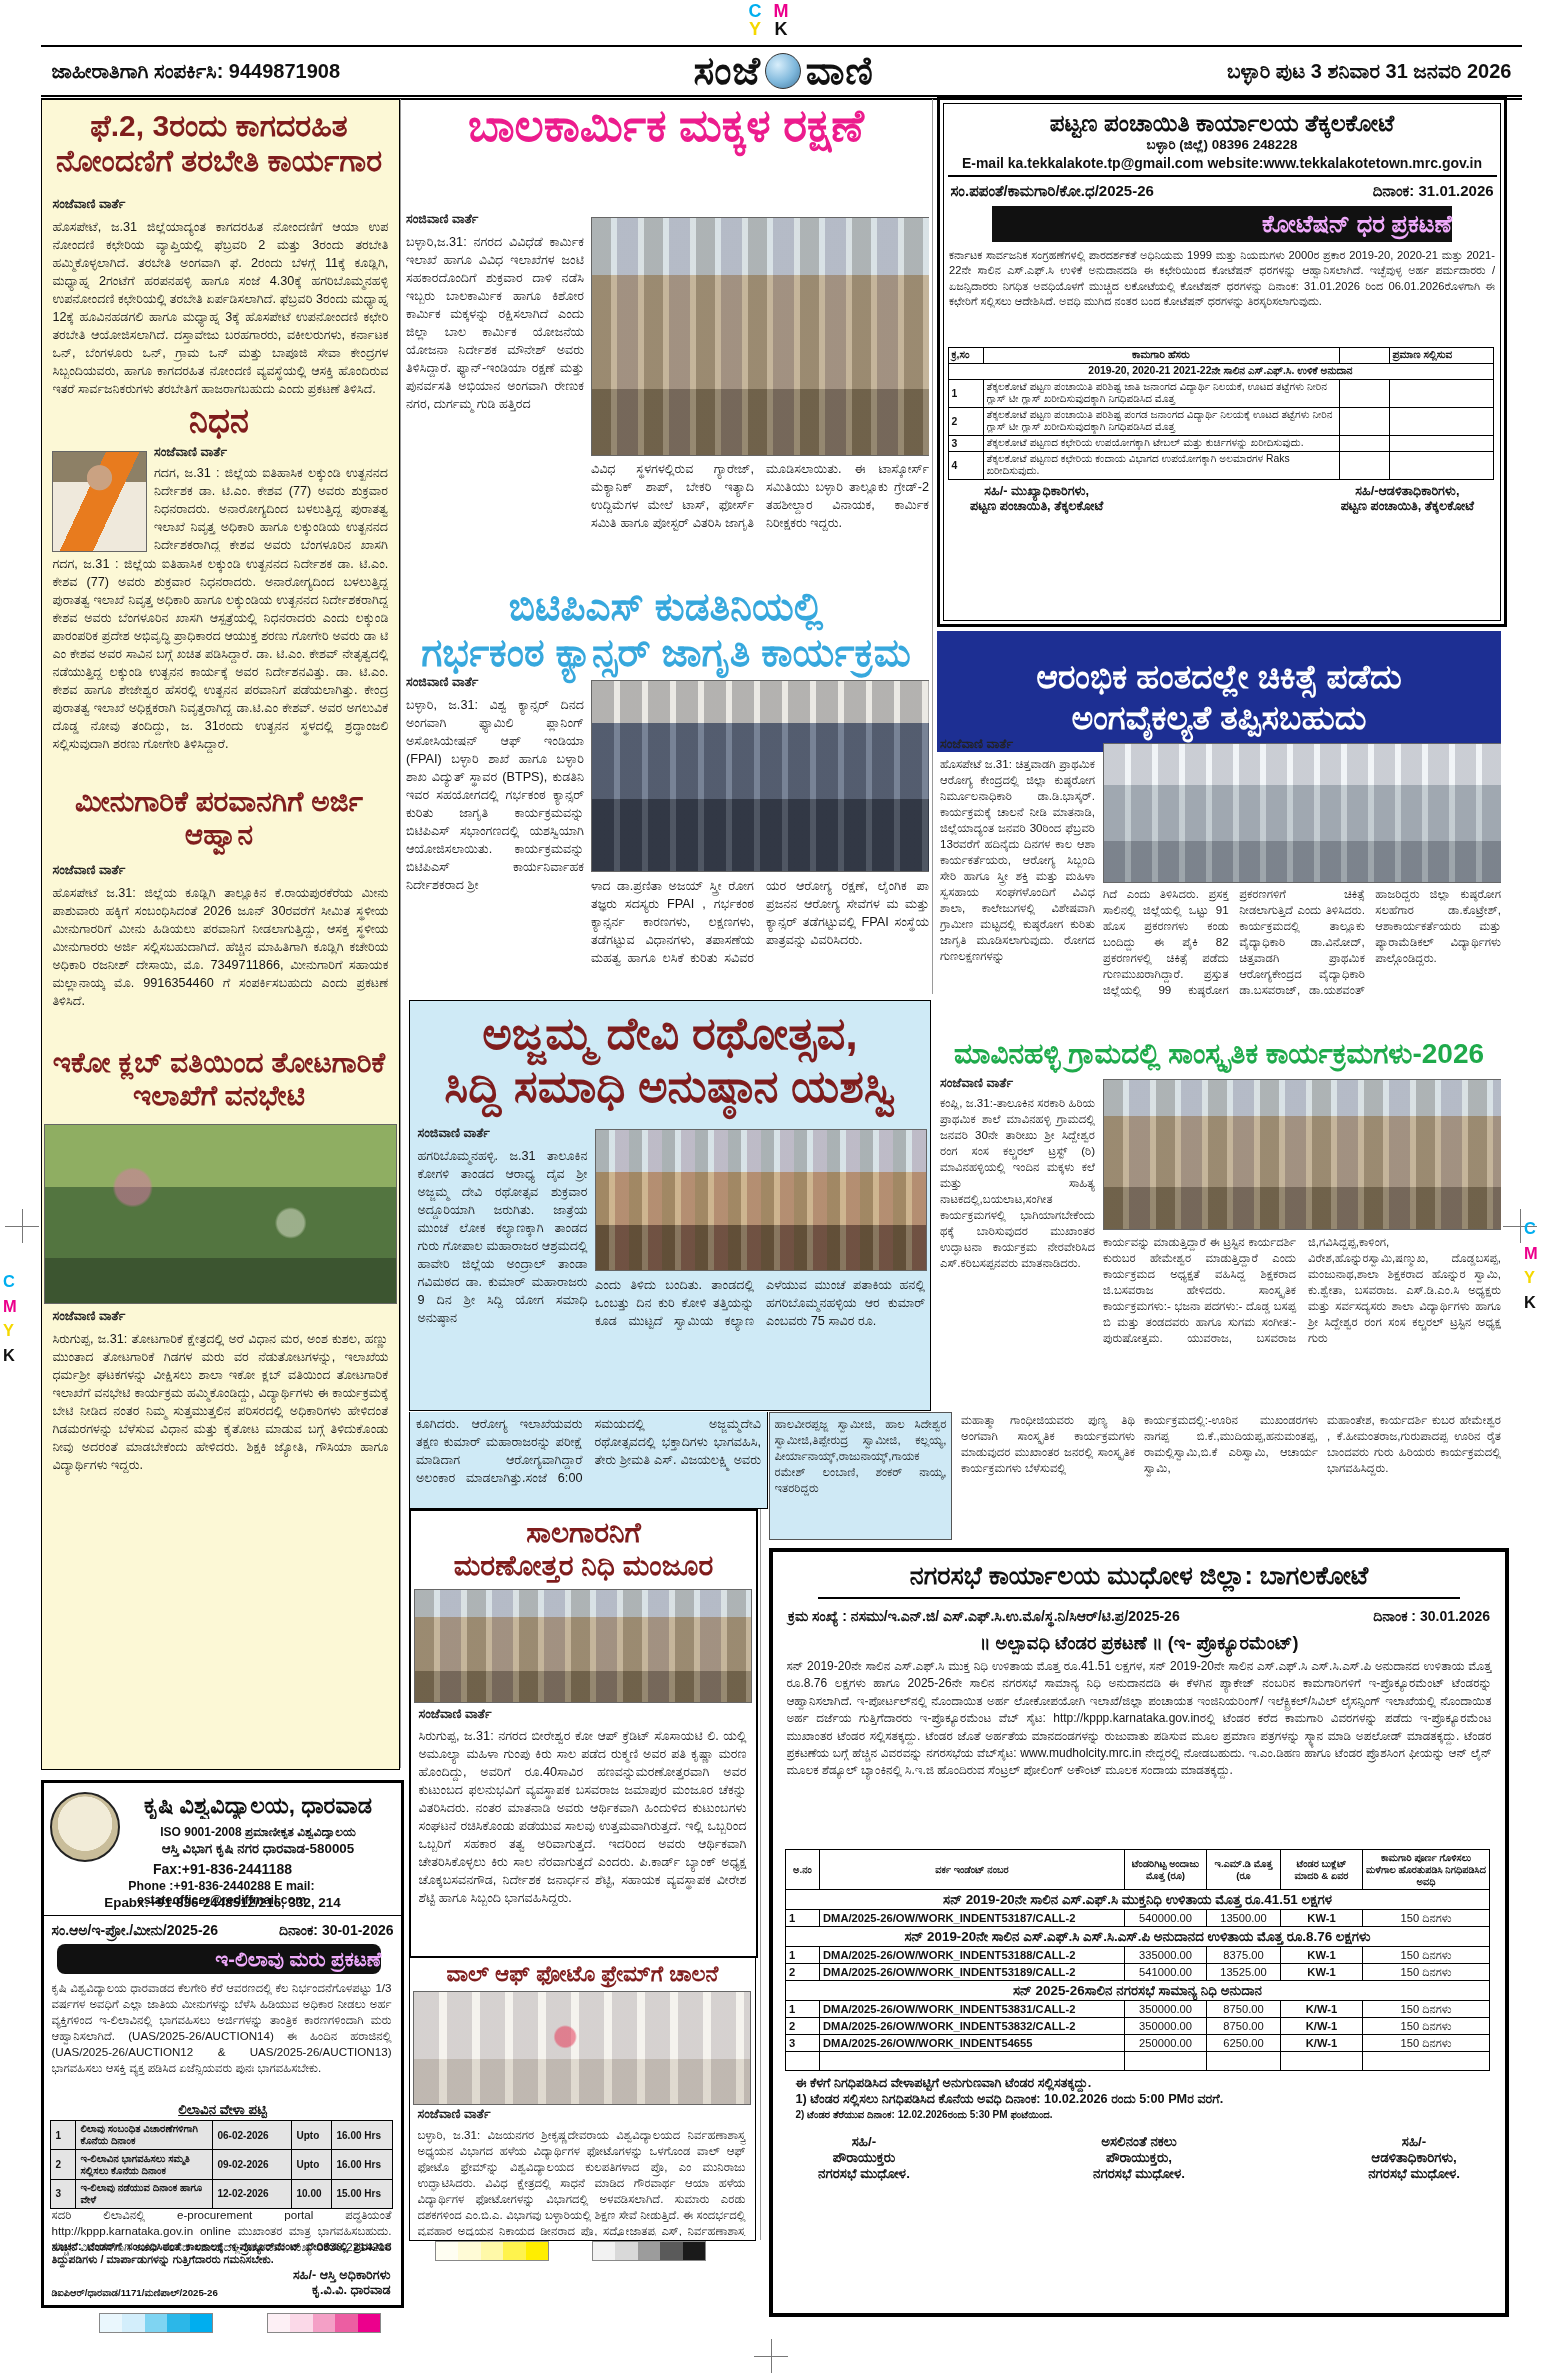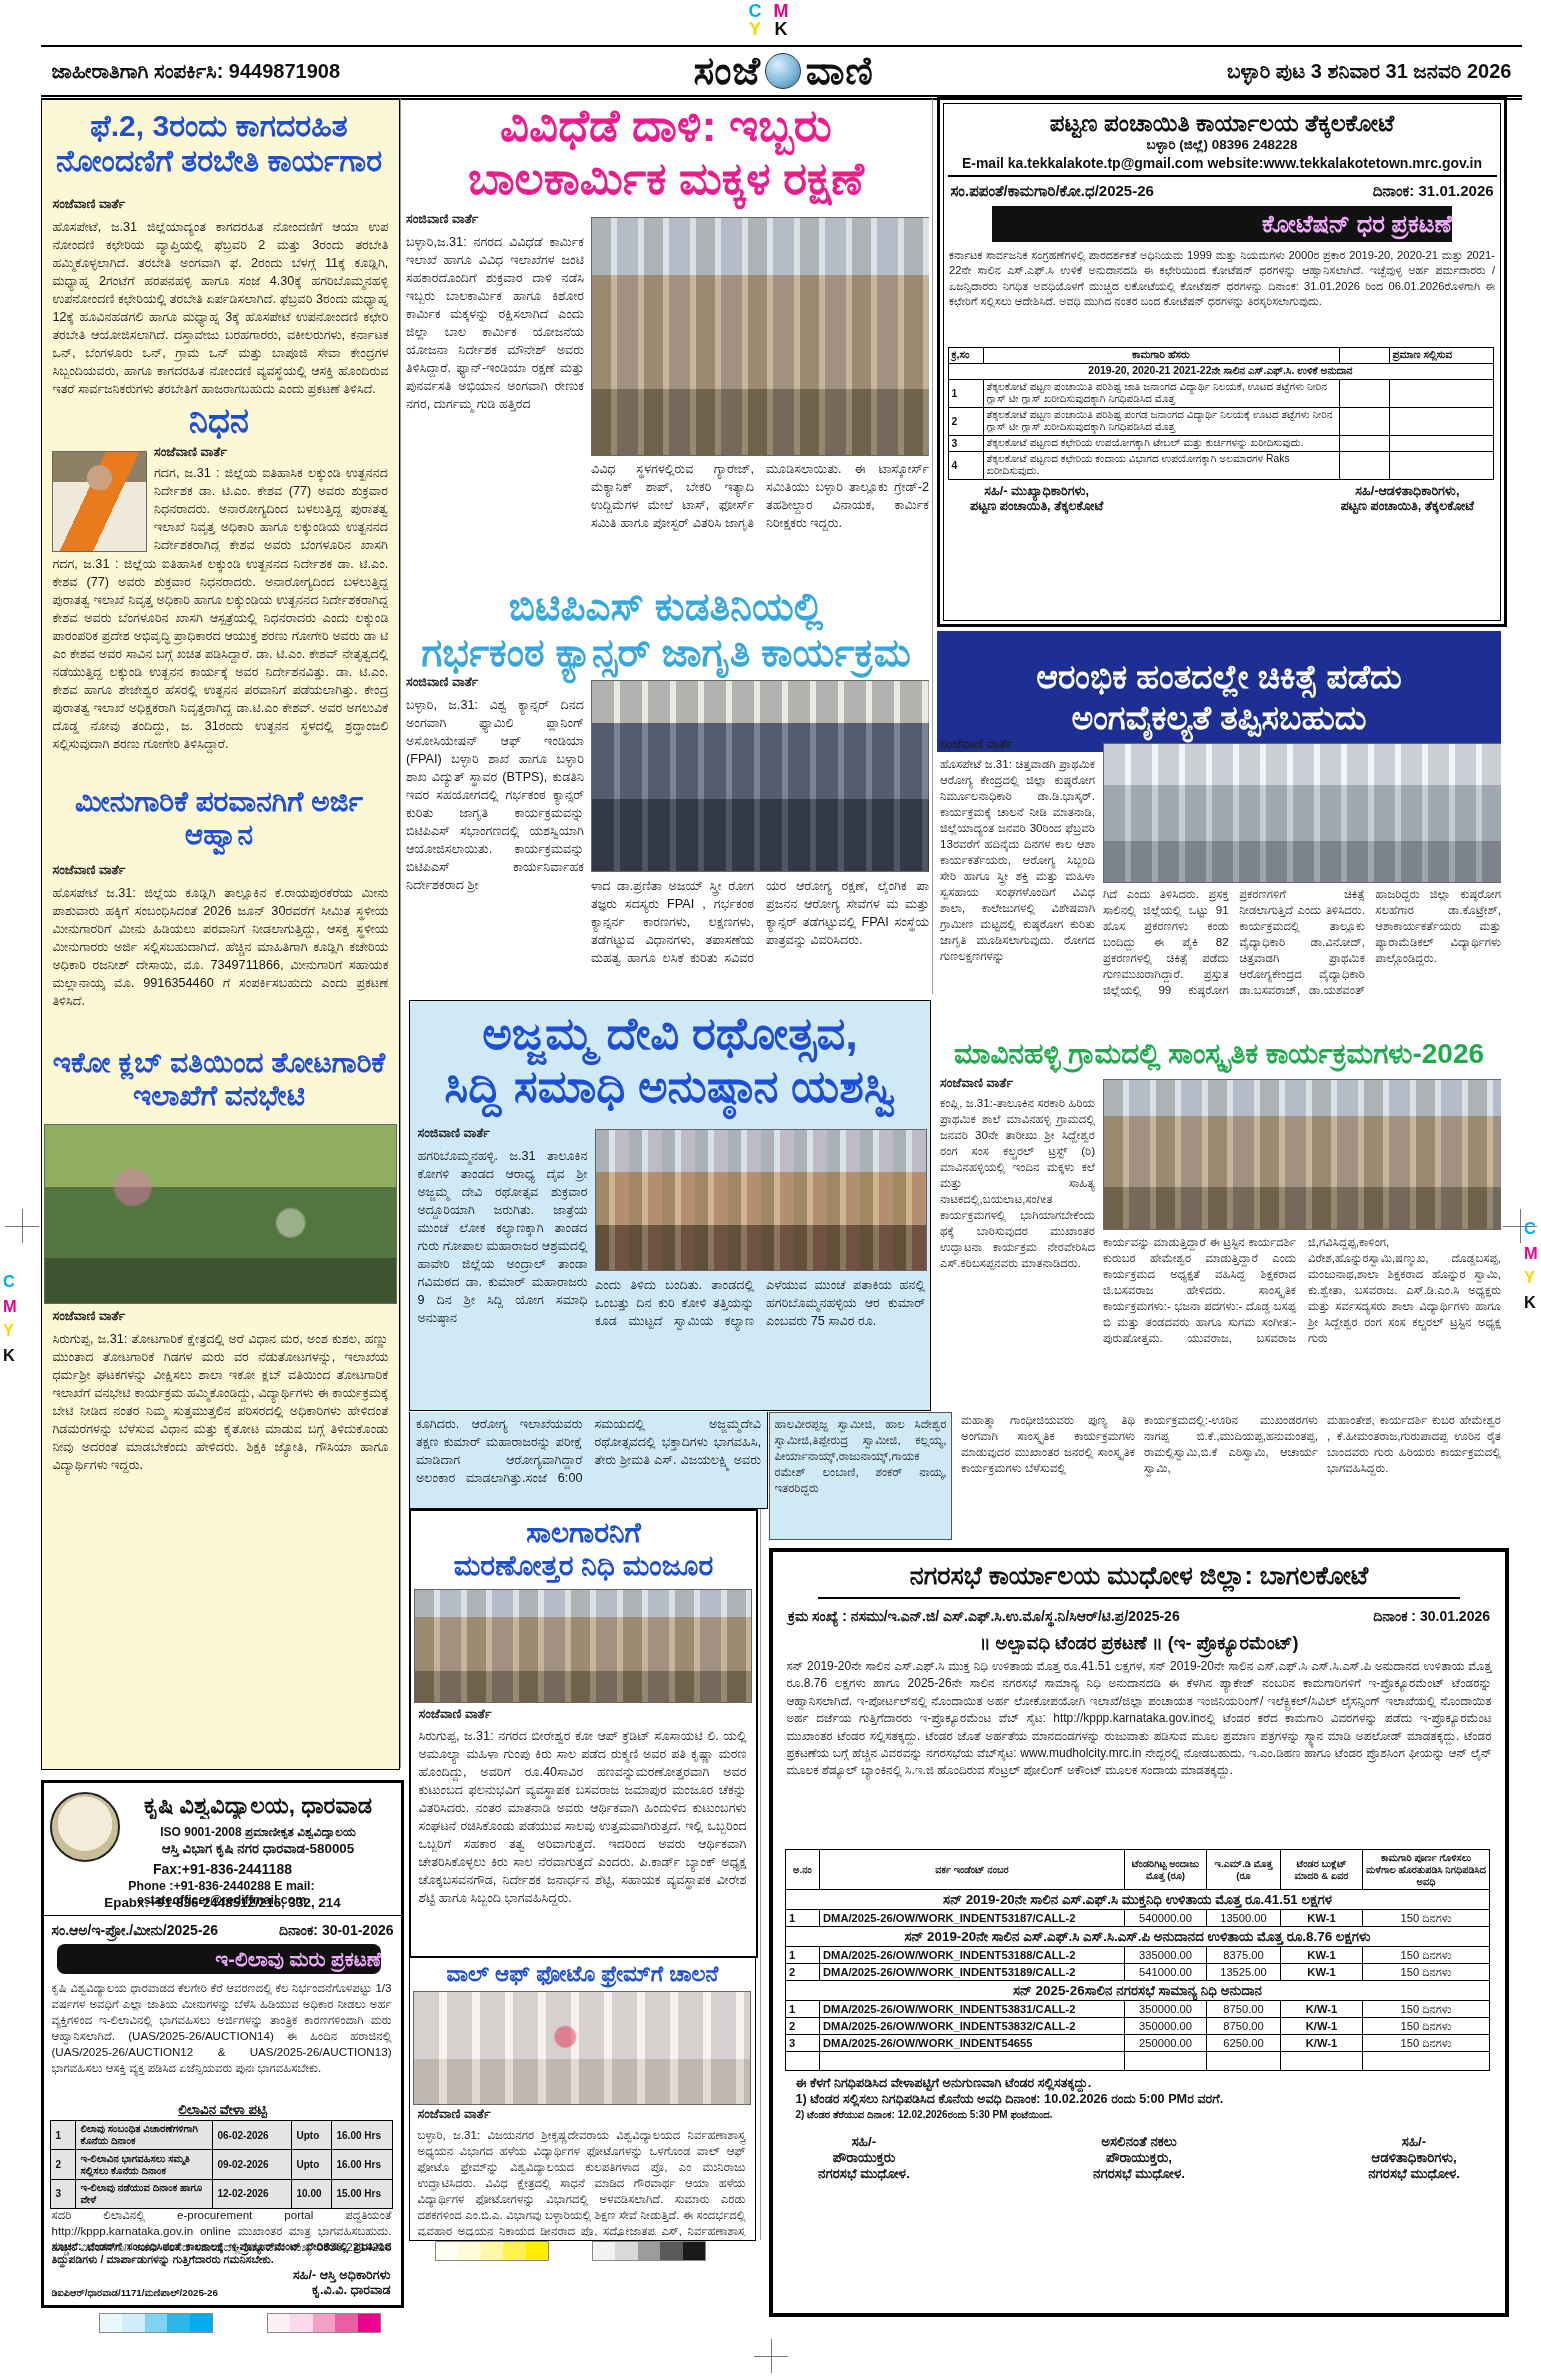--- a/index.html
+++ b/index.html
@@ -8,21 +8,21 @@
   .abs{position:absolute;}
   .jt{text-align:justify;}
   .ctr{text-align:center;}
   .b{font-weight:bold;}
   .clip{overflow:hidden;}
   .yellowbox{background:#fcf8d6;border:1.5px solid #000;}
   .bluebox{background:#cfeaf6;border:1.5px solid #000;}
   .body-txt{font-size:12.7px;line-height:1.42;color:#151515;}
   .body-sm{font-size:11.6px;line-height:1.38;color:#151515;}
   .byline{font-weight:bold;font-size:12.7px;color:#222;}
-  .hl{font-weight:bold;color:#1d4ed8;text-align:center;line-height:1.18;}
+  .hl{font-weight:bold;color:#7f1d1d;text-align:center;line-height:1.18;}
   .hl-pink{color:#ec1c8d;}
   .hl-cyan{color:#37a8dd;}
   .hl-green{color:#1faa4b;}
   .banner-blue{background:#1d2f93;color:#fff;font-weight:bold;text-align:center;line-height:1.25;}
   .banner-black{background:#111;color:#f0abfc;font-weight:bold;text-align:right;}
   .photo{position:absolute;border:0.7px solid #666;background-color:#b9b2a4;}
   .ph-group{background-image:
       repeating-linear-gradient(90deg, rgba(40,30,20,.22) 0 19.4px, rgba(255,255,255,.14) 19.4px 25px, rgba(60,50,90,.20) 25px 46px, rgba(250,245,235,.16) 46px 52px),
       linear-gradient(180deg,#d3dde2 0 24%, #bba98b 24% 72%, #84755a 72%);}
   .ph-conf{background-image:
@@ -204,21 +204,20 @@
     </div>
   <div class="strip abs" style="left:267px;top:2313px;">
       <i style="background: rgb(253, 240, 245);"></i>
       <i style="background: rgb(251, 217, 232);"></i>
       <i style="background: rgb(244, 160, 198);"></i>
       <i style="background: rgb(236, 94, 162);"></i>
       <i style="background: rgb(236, 0, 140);"></i>
     </div>
 
   <div class="abs clip" style="left:403px;top:99px;width:526px;height:481px;">
-    <div class="hl hl-pink" style="font-size:45px;">ವಿವಿಧೆಡೆ ದಾಳಿ: ಇಬ್ಬರು</div>
     <div class="hl hl-pink" style="font-size:45px;">ಬಾಲಕಾರ್ಮಿಕ ಮಕ್ಕಳ ರಕ್ಷಣೆ</div>
     <div class="abs byline" style="left:3px;top:113px;">ಸಂಜಿವಾಣಿ ವಾರ್ತೆ</div>
     <div class="abs body-txt jt clip" style="left:3px;top:134px;width:178px;height:343px;">ಬಳ್ಳಾರಿ,ಜ.31: ನಗರದ ವಿವಿಧೆಡೆ ಕಾರ್ಮಿಕ ಇಲಾಖೆ ಹಾಗೂ ವಿವಿಧ ಇಲಾಖೆಗಳ ಜಂಟಿ ಸಹಕಾರದೊಂದಿಗೆ ಶುಕ್ರವಾರ ದಾಳಿ ನಡೆಸಿ ಇಬ್ಬರು ಬಾಲಕಾರ್ಮಿಕ ಹಾಗೂ ಕಿಶೋರ ಕಾರ್ಮಿಕ ಮಕ್ಕಳನ್ನು ರಕ್ಷಿಸಲಾಗಿದೆ ಎಂದು ಜಿಲ್ಲಾ ಬಾಲ ಕಾರ್ಮಿಕ ಯೋಜನೆಯ ಯೋಜನಾ ನಿರ್ದೇಶಕ ಮೌನೇಶ್ ಅವರು ತಿಳಿಸಿದ್ದಾರೆ. ಫ್ಯಾನ್-ಇಂಡಿಯಾ ರಕ್ಷಣೆ ಮತ್ತು ಪುನರ್ವಸತಿ ಅಭಿಯಾನ ಅಂಗವಾಗಿ ರೇಣುಕ ನಗರ, ದುರ್ಗಮ್ಮ ಗುಡಿ ಹತ್ತಿರದ</div>
     <div class="photo ph-group" style="left:188px;top:118px;width:338px;height:237px;"></div>
     <div class="abs body-txt jt subcols2 clip" style="left:188px;top:361px;width:338px;height:118px;">ವಿವಿಧ ಸ್ಥಳಗಳಲ್ಲಿರುವ ಗ್ಯಾರೇಜ್, ಮೆಕ್ಯಾನಿಕ್ ಶಾಪ್, ಬೇಕರಿ ಇತ್ಯಾದಿ ಉದ್ದಿಮೆಗಳ ಮೇಲೆ ಟಾಸ್, ಫೋರ್ಸ್ ಸಮಿತಿ ಹಾಗೂ ಪೋಸ್ಟರ್ ವಿತರಿಸಿ ಜಾಗೃತಿ ಮೂಡಿಸಲಾಯಿತು. ಈ ಟಾಸ್ಕೋರ್ಸ್ ಸಮಿತಿಯು ಬಳ್ಳಾರಿ ತಾಲ್ಲೂಕು ಗ್ರೇಡ್-2 ತಹಶೀಲ್ದಾರ ವಿನಾಯಕ, ಕಾರ್ಮಿಕ ನಿರೀಕ್ಷಕರು ಇದ್ದರು.</div>
   </div>
 
   <div class="abs clip" style="left:403px;top:584px;width:526px;height:413px;">
     <div class="hl hl-cyan" style="font-size:39px;">ಬಿಟಿಪಿಎಸ್ ಕುಡತಿನಿಯಲ್ಲಿ</div>
     <div class="hl hl-cyan" style="font-size:39px;">ಗರ್ಭಕಂಠ ಕ್ಯಾನ್ಸರ್ ಜಾಗೃತಿ ಕಾರ್ಯಕ್ರಮ</div>

